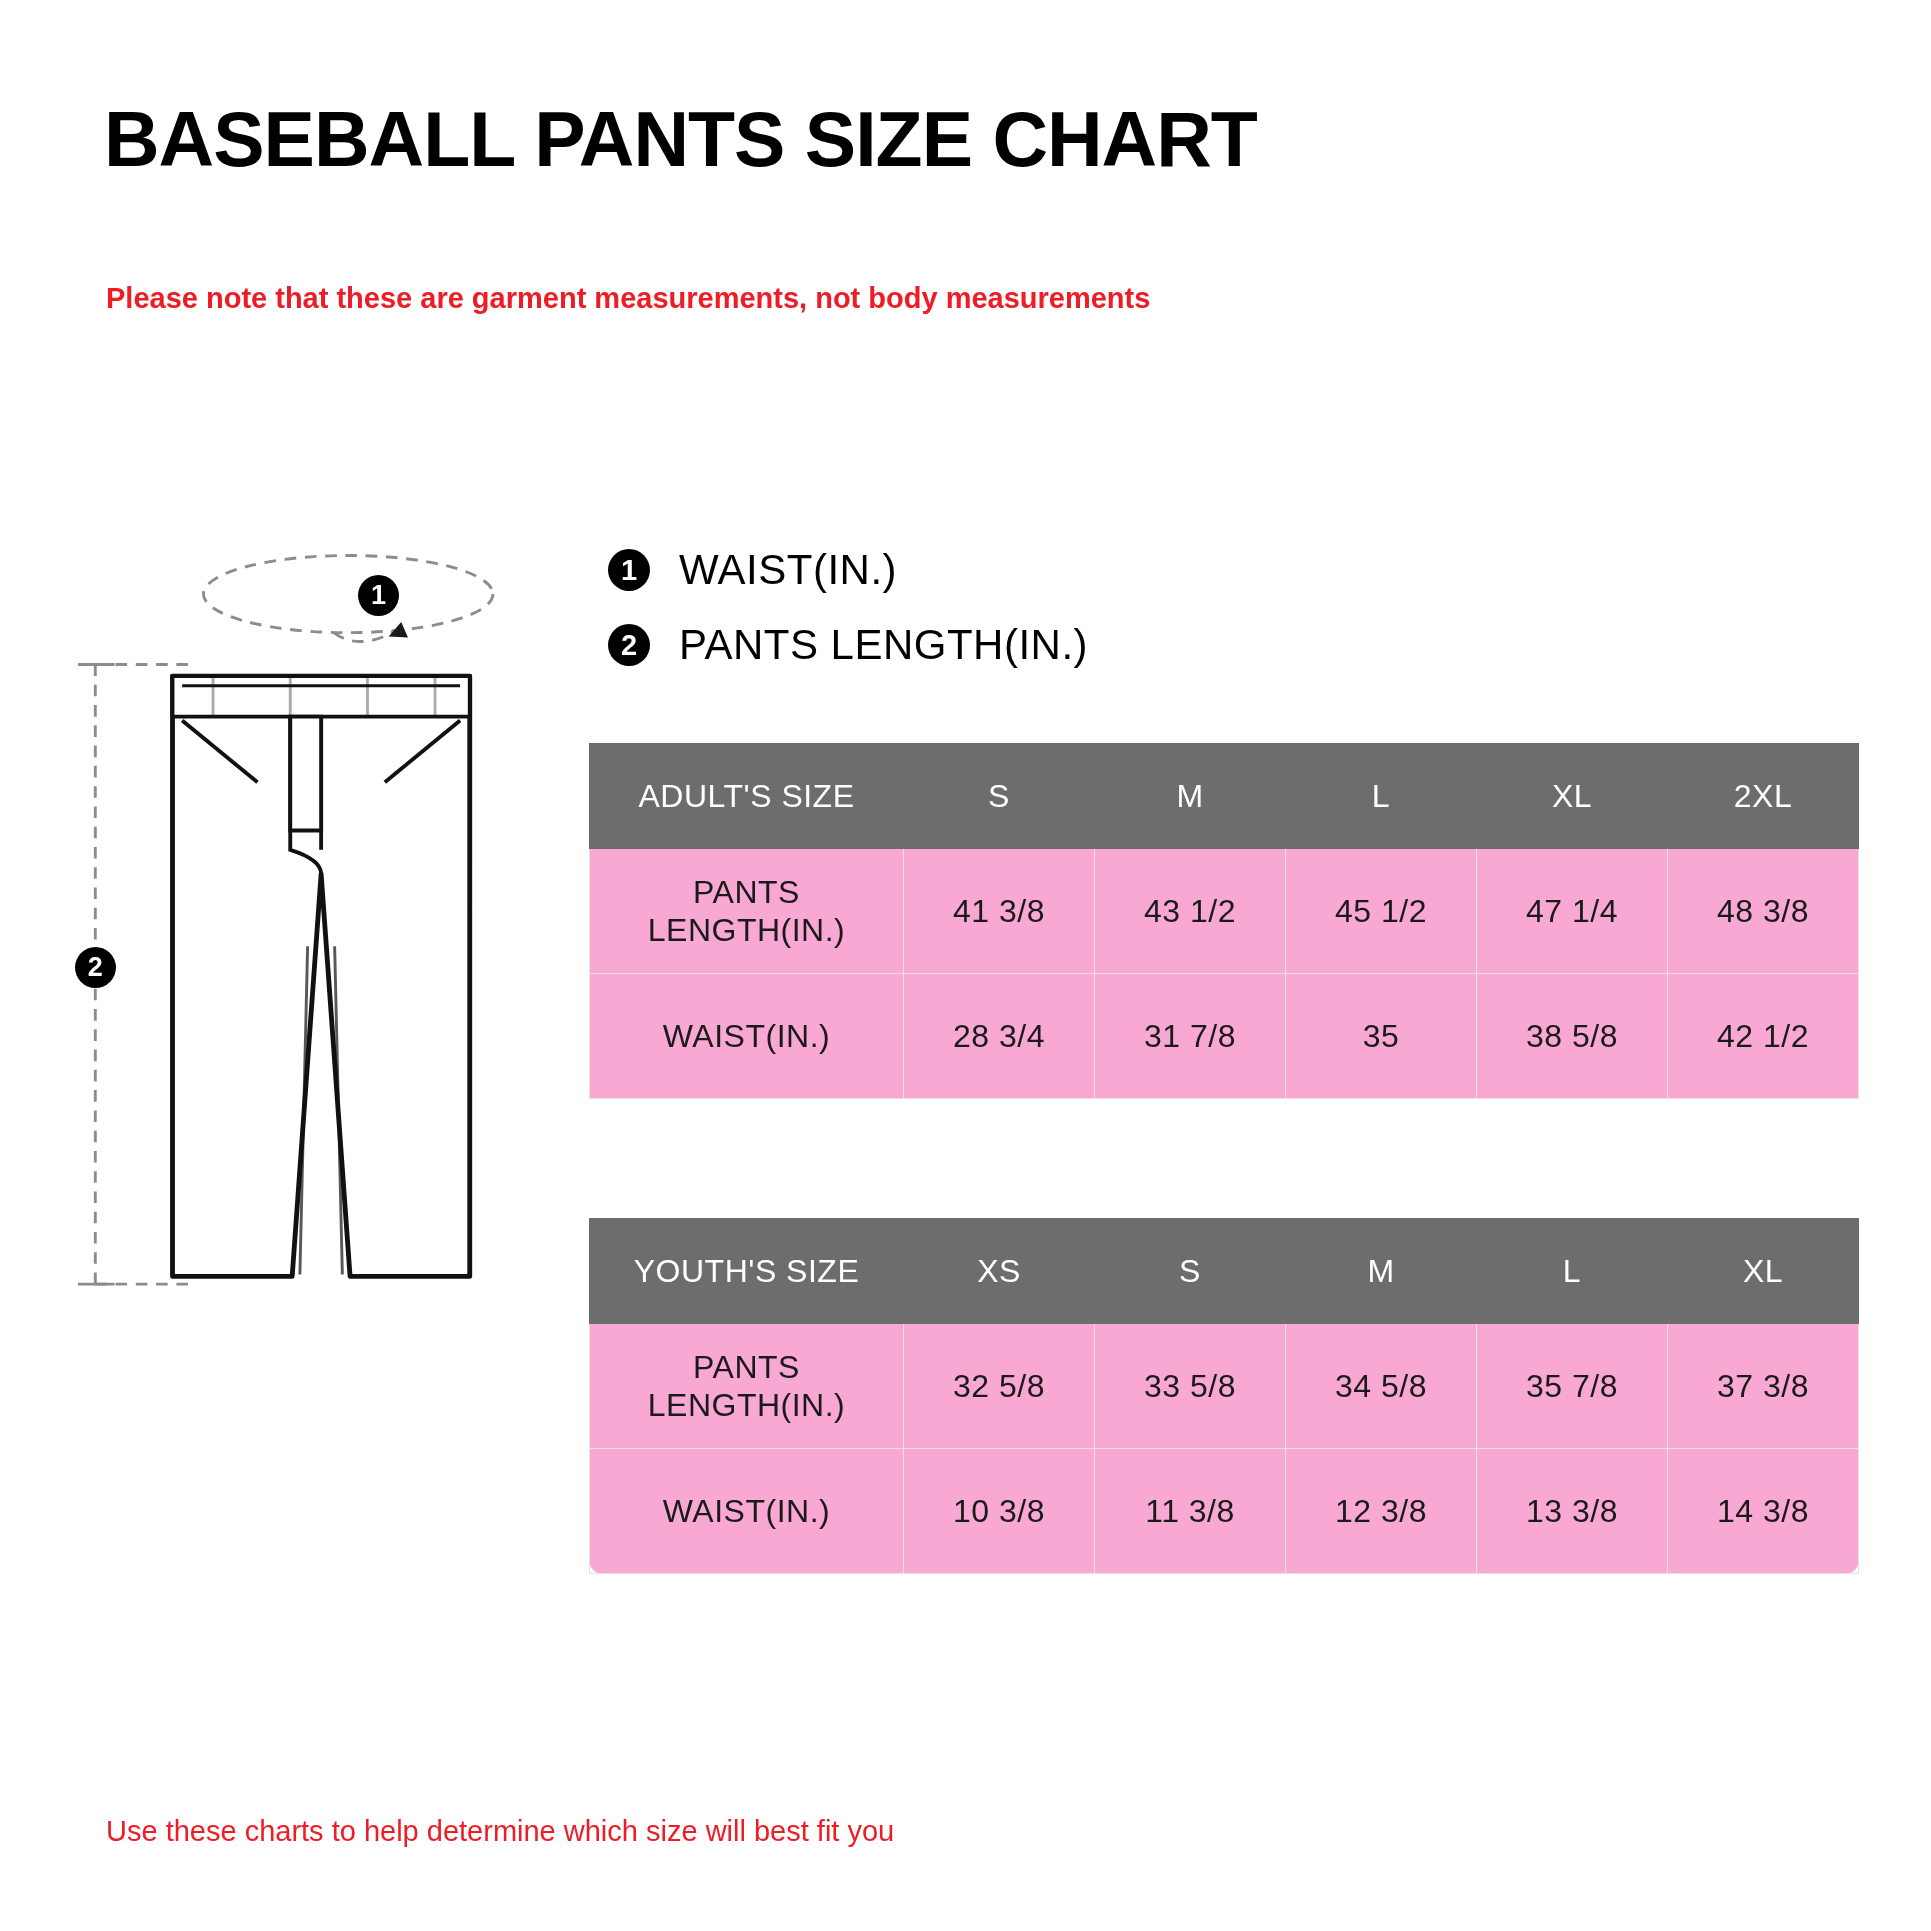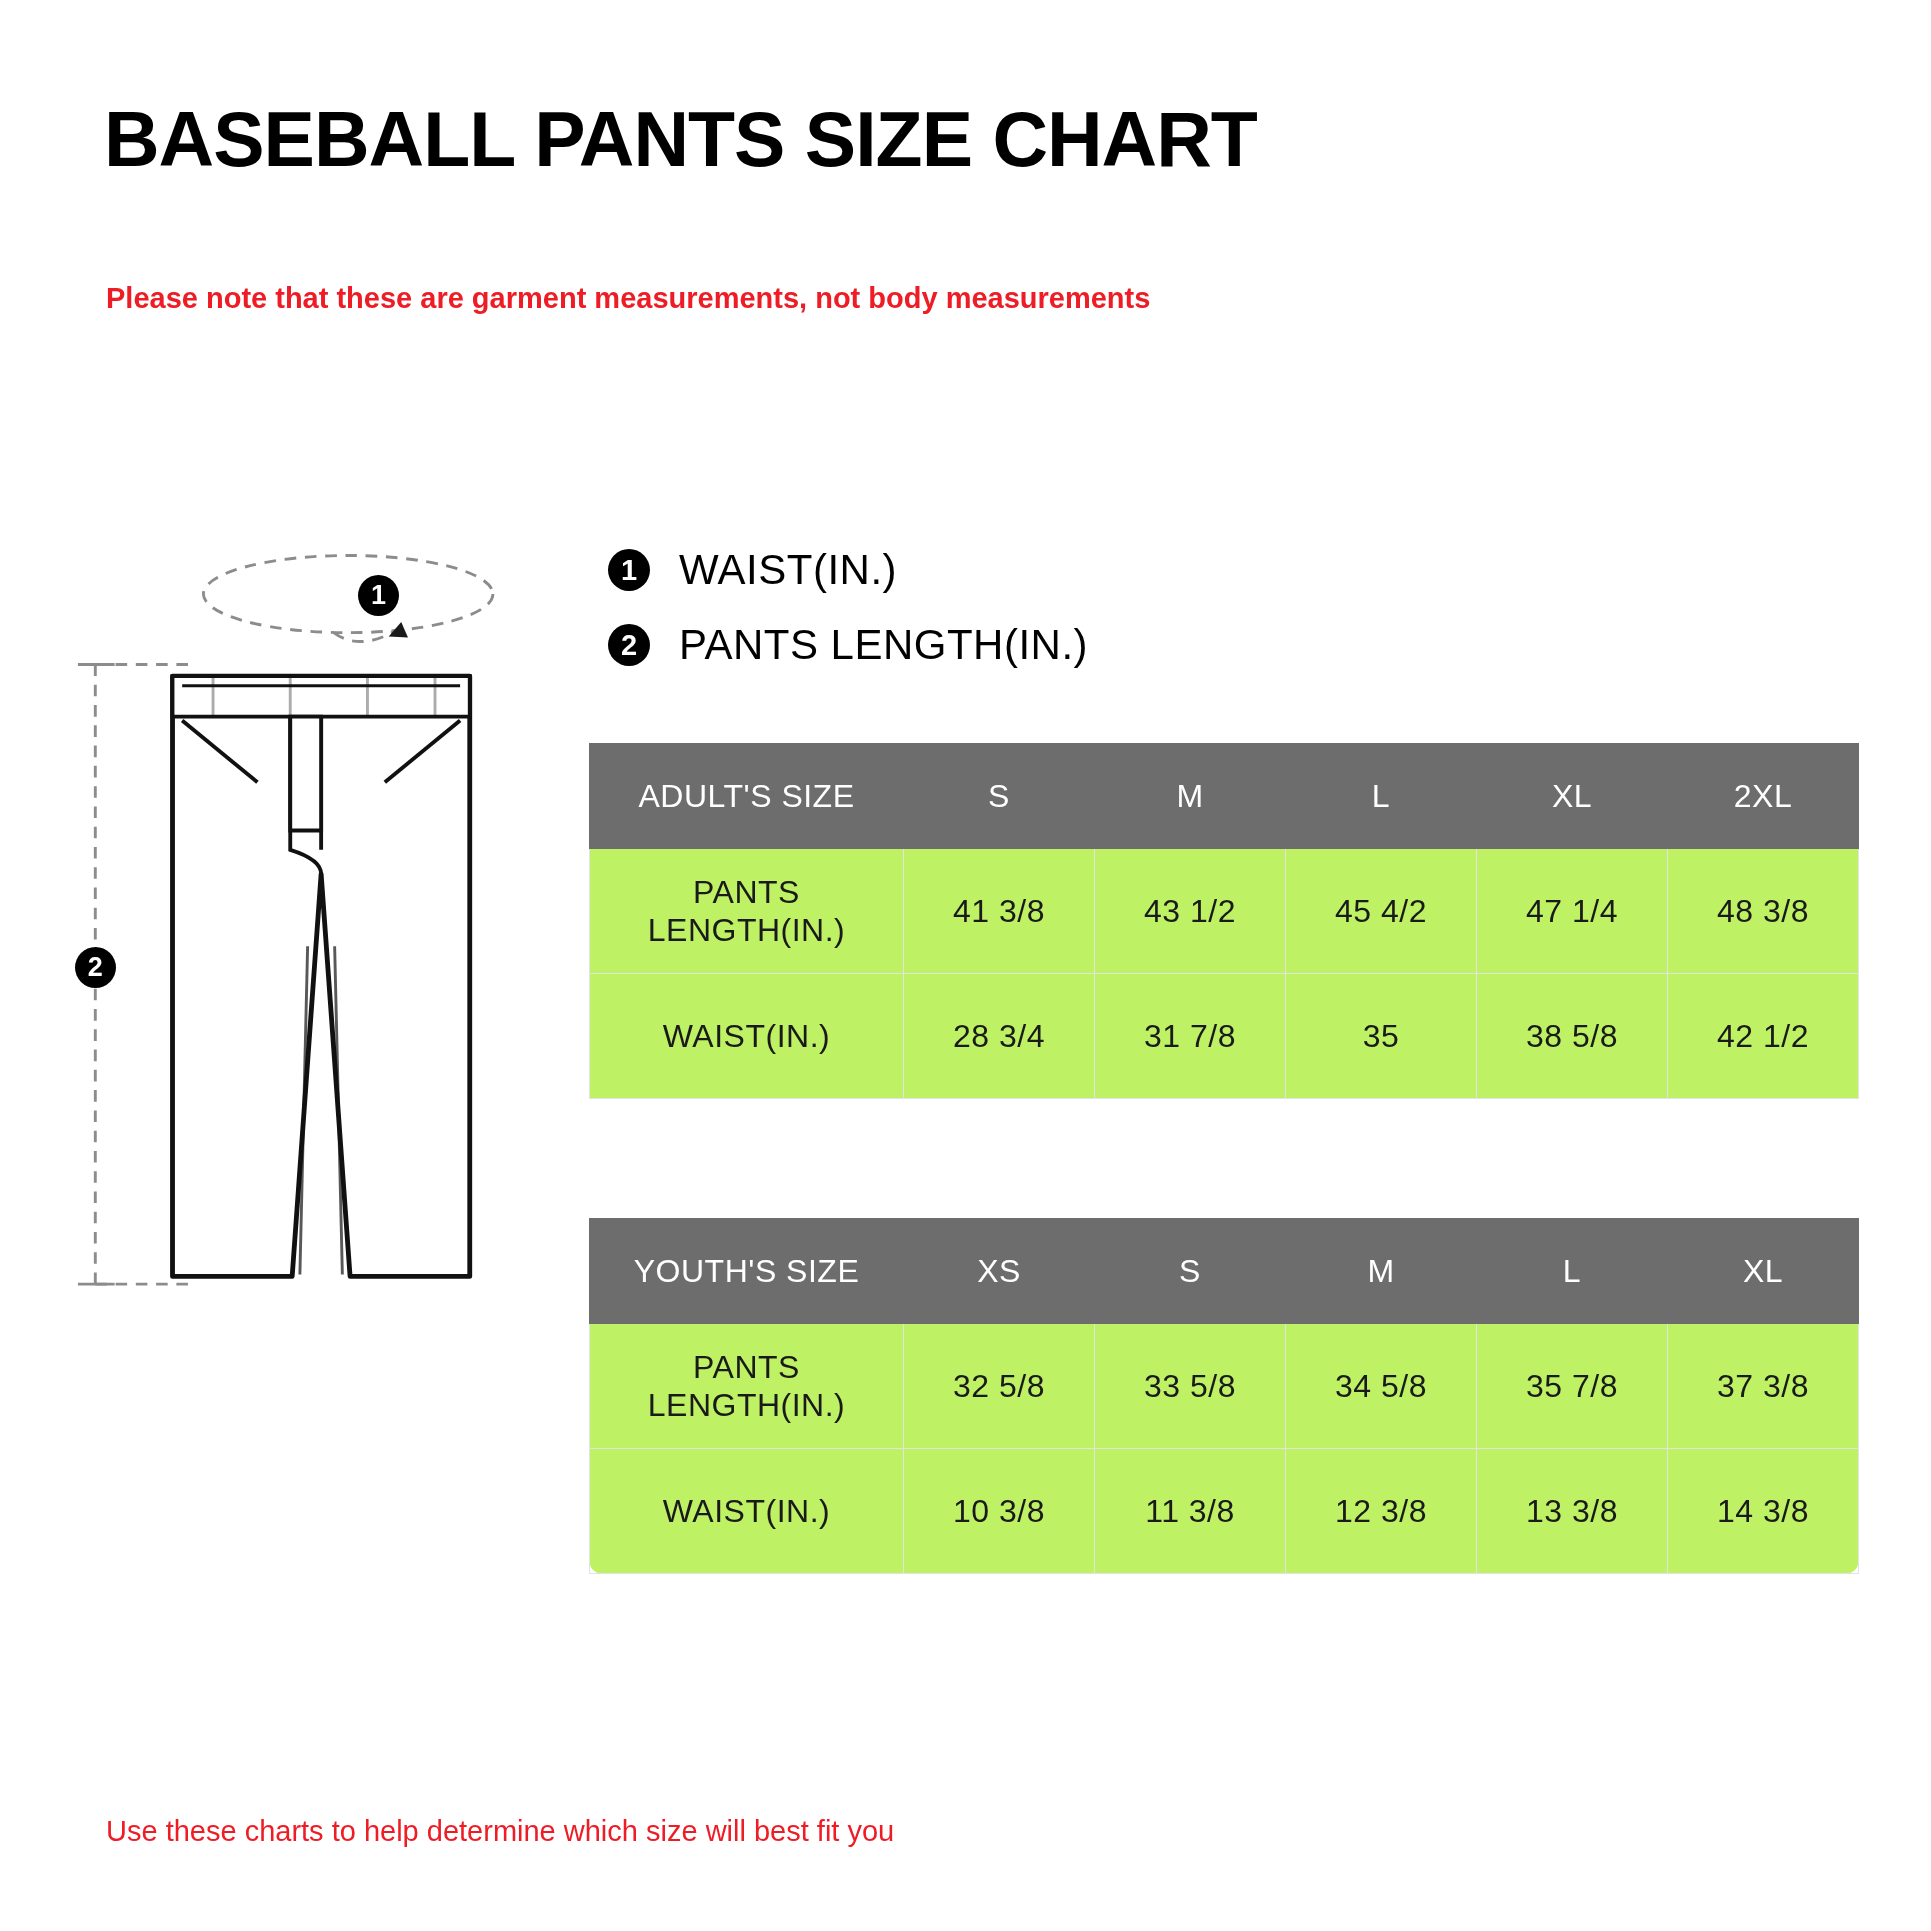--- a/index.html
+++ b/index.html
@@ -99,21 +99,21 @@
     font-weight: bold;
   }
   .badge-1 { left: 294px; top: 599px; }
   .badge-2 { left: 72px; top: 1048px; }
 
   
   table.size-table {
     position: absolute;
     border-collapse: collapse;
     table-layout: fixed;
-    background: #bef264;
+    background: #f9a8d4;
   }
   table.size-table td, table.size-table th {
     border: 1.9px solid #e3e3e3;
     text-align: center;
     vertical-align: middle;
     font-size: 32px;
     font-weight: normal;
     padding: 0;
     color: #1a1a1a;
     letter-spacing: 0.5px;
@@ -229,21 +229,21 @@
         <th>L</th>
         <th>XL</th>
         <th>2XL</th>
       </tr>
     </thead>
     <tbody>
       <tr>
         <td class="rowhead">PANTS LENGTH(IN.)</td>
         <td>41 3/8</td>
         <td>43 1/2</td>
-        <td>45 4/2</td>
+        <td>45 1/2</td>
         <td>47 1/4</td>
         <td>48 3/8</td>
       </tr>
       <tr>
         <td class="rowhead">WAIST(IN.)</td>
         <td>28 3/4</td>
         <td>31 7/8</td>
         <td>35</td>
         <td>38 5/8</td>
         <td>42 1/2</td>

